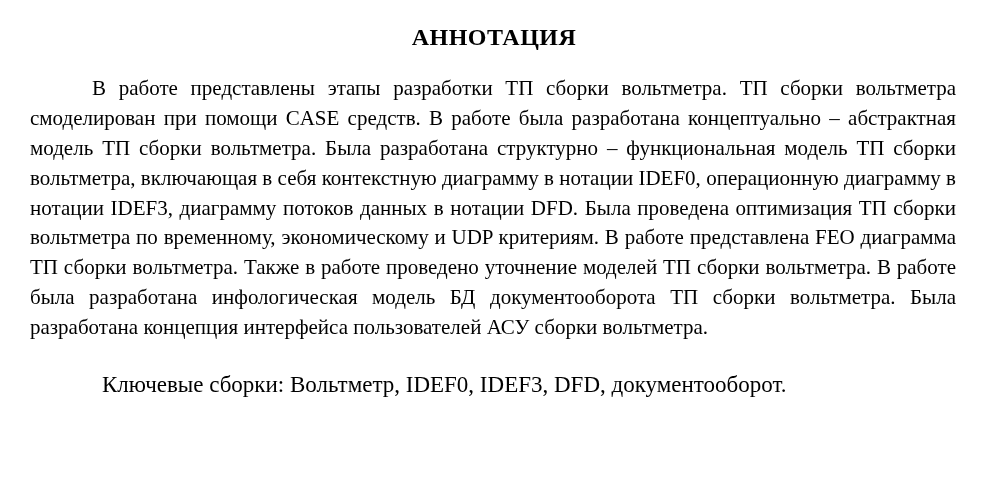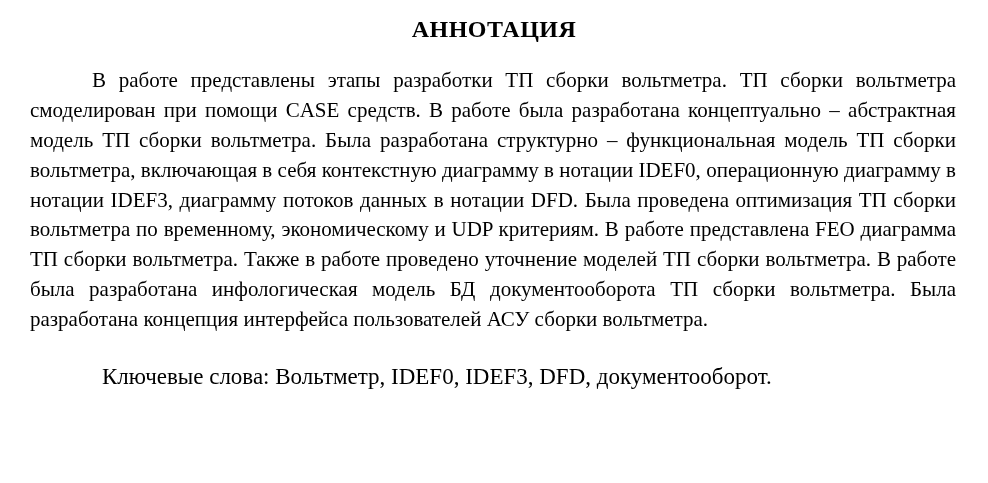--- a/index.html
+++ b/index.html
@@ -11,21 +11,21 @@
     width: 988px;
     height: 483px;
     font-family: "Liberation Serif", "DejaVu Serif", serif;
     color: #000000;
     overflow: hidden;
   }
   .page {
     width: 988px;
     height: 483px;
     box-sizing: border-box;
-    padding: 12px 24px 0 24px;
+    padding: 20px 24px 0 24px;
     position: relative;
   }
   .doc-title {
     text-align: center;
     font-weight: bold;
     font-size: 24px;
     letter-spacing: 0.5px;
     margin: 4px 0 24px 0;
     line-height: 1.1;
   }
@@ -49,14 +49,14 @@
   }
 </style>
 </head>
 <body>
 
 <div class="page">
   <h1 class="doc-title">АННОТАЦИЯ</h1>
 
   <p class="body-paragraph">В работе представлены этапы разработки ТП сборки вольтметра. ТП сборки вольтметра смоделирован при помощи CASE средств. В работе была разработана концептуально – абстрактная модель ТП сборки вольтметра. Была разработана структурно – функциональная модель ТП сборки вольтметра, включающая в себя контекстную диаграмму в нотации IDEF0, операционную диаграмму в нотации IDEF3, диаграмму потоков данных в нотации DFD. Была проведена оптимизация ТП сборки вольтметра по временному, экономическому и UDP критериям. В работе представлена FEO диаграмма ТП сборки вольтметра. Также в работе проведено уточнение моделей ТП сборки вольтметра. В работе была разработана инфологическая модель БД документооборота ТП сборки вольтметра. Была разработана концепция интерфейса пользователей АСУ сборки вольтметра.</p>
 
-  <p class="keywords-paragraph">Ключевые слова: Вольтметр, IDEF0, IDEF3, DFD, документооборот.</p>
+  <p class="keywords-paragraph">Ключевые сборки: Вольтметр, IDEF0, IDEF3, DFD, документооборот.</p>
 </div>
 
 </body></html>

